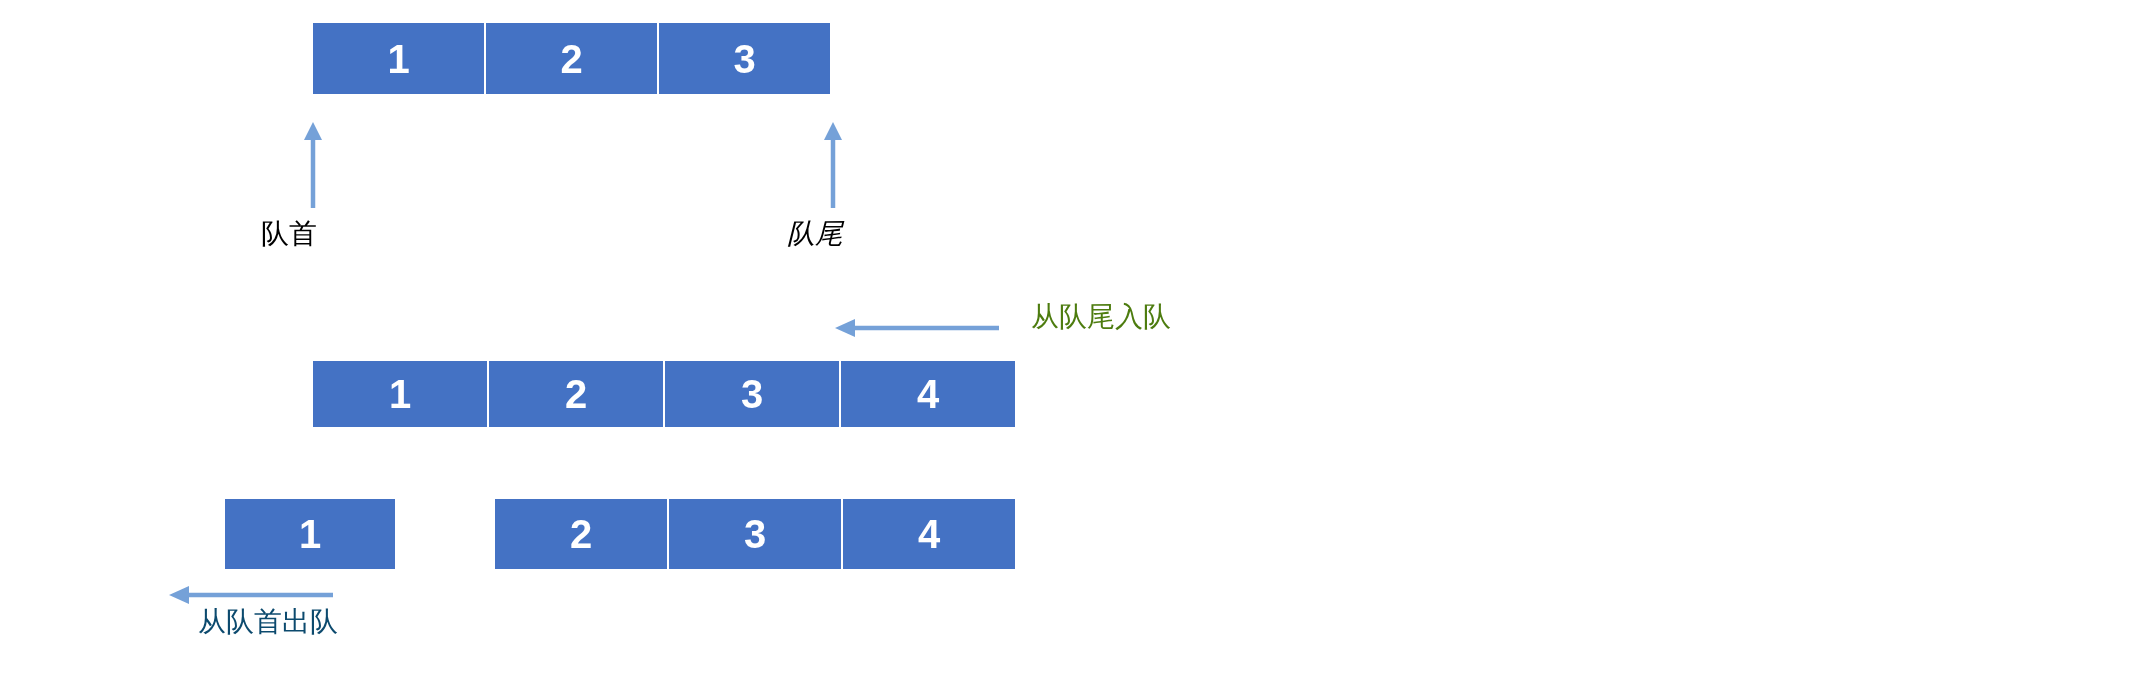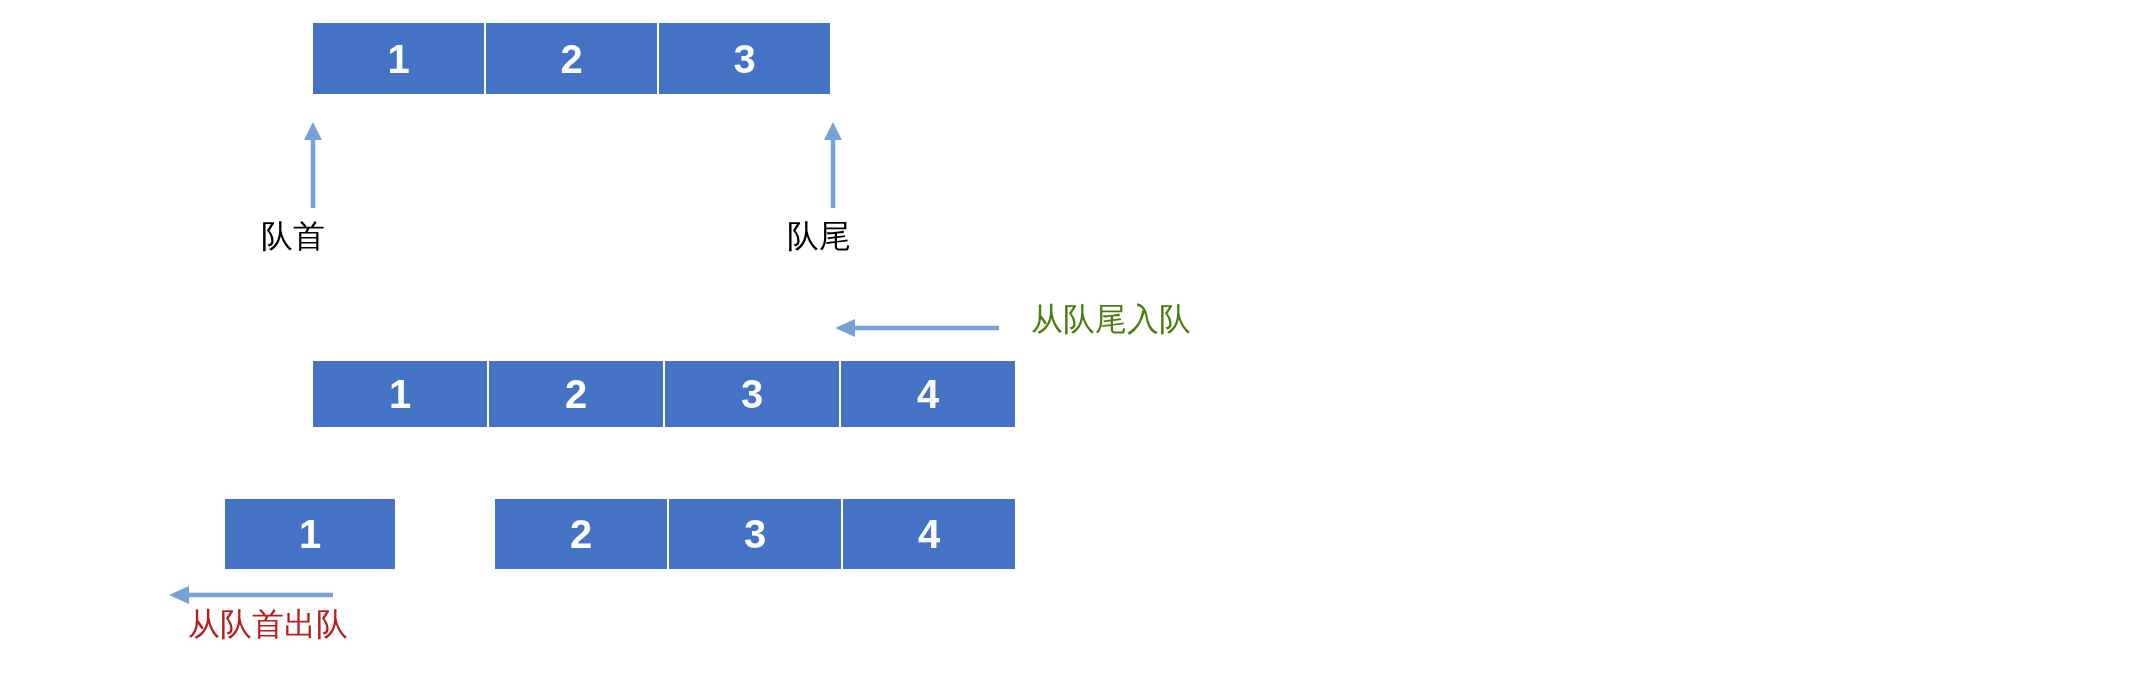--- a/index.html
+++ b/index.html
@@ -24,21 +24,21 @@
     display: flex;
     align-items: center;
     justify-content: center;
     color: #ffffff;
     font-weight: bold;
     font-size: 40px;
     line-height: 1;
   }
   .diagram-label {
     position: absolute;
-    font-size: 32px;
+    font-size: 28px;
     line-height: 1;
     color: #000000;
     white-space: nowrap;
   }
   .arrow-wrap {
     position: absolute;
     line-height: 0;
   }
 </style>
 </head>
@@ -60,21 +60,21 @@
   </div>
 
   <div class="arrow-wrap" style="left:822px; top:122px;">
     <svg width="22" height="86" viewBox="0 0 22 86">
       <polygon points="11,0 2,18 20,18" fill="#75A1D8"></polygon>
       <line x1="11" y1="14" x2="11" y2="86" stroke-width="4.5" stroke="#75A1D8"></line>
     </svg>
   </div>
 
   <div class="diagram-label" style="left: 261px; top: 220px; color: rgb(0, 0, 0);">队首</div>
-  <div class="diagram-label" style="left: 787px; top: 220px; color: rgb(0, 0, 0);">队尾</div>
+  <div class="diagram-label" style="left: 787px; top: 220px; color: rgb(0, 0, 0); font-style: italic;">队尾</div>
 
   <div class="arrow-wrap" style="left:835px; top:317px;">
     <svg width="164" height="22" viewBox="0 0 164 22">
       <polygon points="0,11 20,2 20,20" fill="#75A1D8"></polygon>
       <line x1="16" y1="11" x2="164" y2="11" stroke-width="4.5" stroke="#75A1D8"></line>
     </svg>
   </div>
   <div class="diagram-label" style="left: 1031px; top: 303px; color: #4d7c0f;">从队尾入队</div>
 
   <div class="queue-row" style="left:313px; top:361px;">
@@ -91,15 +91,15 @@
     <div class="cell" style="width: 172px; height: 70px; background: rgb(68, 114, 196); color: rgb(255, 255, 255);">3</div>
     <div class="cell" style="width: 172px; height: 70px; background: rgb(68, 114, 196); color: rgb(255, 255, 255);">4</div>
   </div>
 
   <div class="arrow-wrap" style="left:169px; top:584px;">
     <svg width="164" height="22" viewBox="0 0 164 22">
       <polygon points="0,11 20,2 20,20" fill="#75A1D8"></polygon>
       <line x1="16" y1="11" x2="164" y2="11" stroke-width="4.5" stroke="#75A1D8"></line>
     </svg>
   </div>
-  <div class="diagram-label" style="left: 188px; top: 608px; color: #b91c1c;">从队首出队</div>
+  <div class="diagram-label" style="left: 198px; top: 608px; color: #0c4a6e;">从队首出队</div>
 
 </div>
 
 </body></html>

